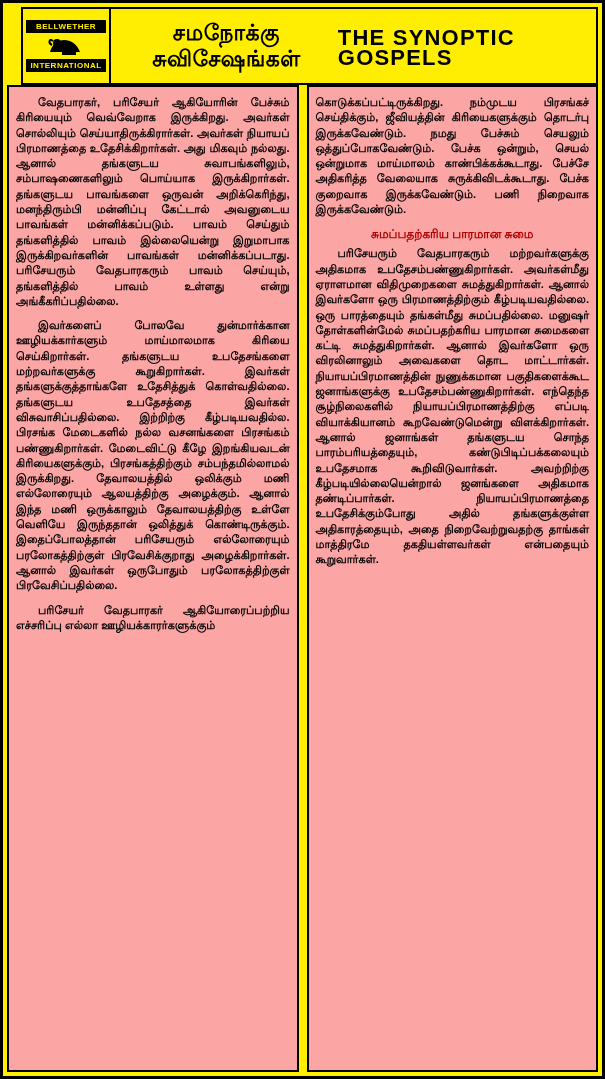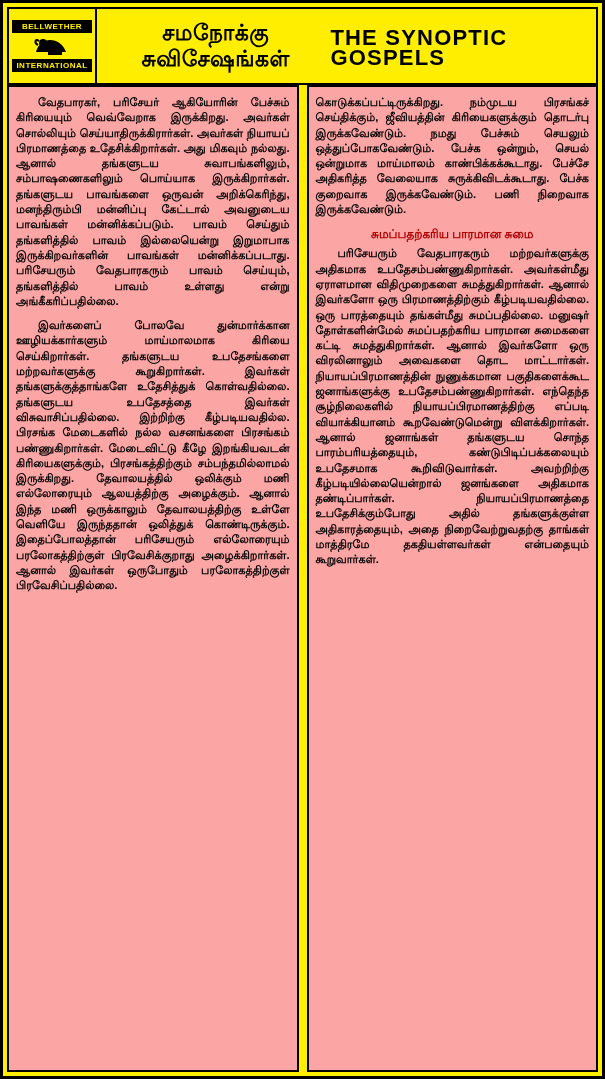--- a/index.html
+++ b/index.html
@@ -14,20 +14,21 @@
     color: #000;
     overflow: hidden;
   }
   .page {
     position: relative;
     width: 605px;
     height: 1079px;
     background: #ffee00;
     box-sizing: border-box;
     border: 3px solid #000;
+    padding-left: 14px;
   }
 
   
   .header {
     position: relative;
     height: 74px;
     margin: 4px 4px 0 4px;
     border: 2px solid #000;
     background: #ffee00;
     display: flex;
@@ -165,20 +166,21 @@
     </div>
 
 
   </div>
 
   <div class="columns">
 
     <div class="col">
       <p class="para">வேதபாரகர், பரிசேயர் ஆகியோரின் பேச்சும் கிரியையும் வெவ்வேறாக இருக்கிறது. அவர்கள் சொல்லியும் செய்யாதிருக்கிரார்கள். அவர்கள் நியாயப் பிரமாணத்தை உதேசிக்கிறார்கள். அது மிகவும் நல்லது. ஆனால் தங்களுடய சுவாபங்களிலும், சம்பாஷணைகளிலும் பொய்யாக இருக்கிறார்கள். தங்களுடய பாவங்களை ஒருவன் அறிக்கெரிந்து, மனந்திரும்பி மன்னிப்பு கேட்டால் அவனுடைய பாவங்கள் மன்னிக்கப்படும். பாவம் செய்தும் தங்களித்தில் பாவம் இல்லையென்று இறுமாபாக இருக்கிறவர்களின் பாவங்கள் மன்னிக்கப்படாது. பரிசேயரும் வேதபாரகரும் பாவம் செய்யும், தங்களித்தில் பாவம் உள்ளது என்று அங்கீகரிப்பதில்லை.</p>
       <p class="para">இவர்களைப் போலவே துன்மார்க்கான ஊழியக்கார்களும் மாய்மாலமாக கிரியை செய்கிறார்கள். தங்களுடய உபதேசங்களை மற்றவர்களுக்கு கூறுகிறார்கள். இவர்கள் தங்களுக்குத்தாங்களே உதேசித்துக் கொள்வதில்லை. தங்களுடய உபதேசத்தை இவர்கள் விசுவாசிப்பதில்லை. இற்றிற்கு கீழ்படியவதில்ல. பிரசங்க மேடைகளில் நல்ல வசனங்களை பிரசங்கம் பண்ணுகிறார்கள். மேடைவிட்டு கீழே இறங்கியவடன் கிரியைகளுக்கும், பிரசங்கத்திற்கும் சம்பந்தமில்லாமல் இருக்கிறது. தேவாலயத்தில் ஒலிக்கும் மணி எல்லோரையும் ஆலயத்திற்கு அழைக்கும். ஆனால் இந்த மணி ஒருக்காலும் தேவாலயத்திற்கு உள்ளே வெளியே இருந்ததான் ஒலித்துக் கொண்டிருக்கும். இதைப்போலத்தான் பரிசேயரும் எல்லோரையும் பரலோகத்திற்குள் பிரவேசிக்குறாது அழைக்கிறார்கள். ஆனால் இவர்கள் ஒருபோதும் பரலோகத்திற்குள் பிரவேசிப்பதில்லை.</p>
+      <p class="para">பரிசேயர் வேதபாரகர் ஆகியோரைப்பற்றிய எச்சரிப்பு எல்லா ஊழியக்காரர்களுக்கும்</p>
     </div>
 
     <div class="col">
       <p class="para noindent">கொடுக்கப்பட்டிருக்கிறது. நம்முடய பிரசங்கச் செய்திக்கும், ஜீவியத்தின் கிரியைகளுக்கும் தொடர்பு இருக்கவேண்டும். நமது பேச்சும் செயலும் ஒத்துப்போகவேண்டும். பேச்க ஒன்றும், செயல் ஒன்றுமாக மாய்மாலம் காண்பிக்கக்கூடாது. பேச்சே அதிகரித்த வேலையாக சுருக்கிவிடக்கூடாது. பேச்க குறைவாக இருக்கவேண்டும். பணி நிறைவாக இருக்கவேண்டும்.</p>
       <div class="subhead">சுமப்பதற்கரிய பாரமான சுமை</div>
       <p class="para">பரிசேயரும் வேதபாரகரும் மற்றவர்களுக்கு அதிகமாக உபதேசம்பண்ணுகிறார்கள். அவர்கள்மீது ஏராளமான விதிமுறைகளை சுமத்துகிறார்கள். ஆனால் இவர்களோ ஒரு பிரமாணத்திற்கும் கீழ்படியவதில்லை. ஒரு பாரத்தையும் தங்கள்மீது சுமப்பதில்லை. மனுஷர் தோள்களின்மேல் சுமப்பதற்கரிய பாரமான சுமைகளை கட்டி சுமத்துகிறார்கள். ஆனால் இவர்களோ ஒரு விரலினாலும் அவைகளை தொட மாட்டார்கள். நியாயப்பிரமாணத்தின் நுணுக்கமான பகுதிகளைக்கூட ஜனாங்களுக்கு உபதேசம்பண்ணுகிறார்கள். எந்தெந்த சூழ்நிலைகளில் நியாயப்பிரமாணத்திற்கு எப்படி வியாக்கியானம் கூறவேண்டுமென்று விளக்கிறார்கள். ஆனால் ஜனாங்கள் தங்களுடய சொந்த பாரம்பரியத்தையும், கண்டுபிடிப்பக்கலையும் உபதேசமாக கூறிவிடுவார்கள். அவற்றிற்கு கீழ்படியில்லையென்றால் ஜனங்களை அதிகமாக தண்டிப்பார்கள். நியாயப்பிரமாணத்தை உபதேசிக்கும்போது அதில் தங்களுக்குள்ள அதிகாரத்தையும், அதை நிறைவேற்றுவதற்கு தாங்கள் மாத்திரமே தகதியள்ளவர்கள் என்பதையும் கூறுவார்கள்.</p>
     </div>
 
   </div>
 

